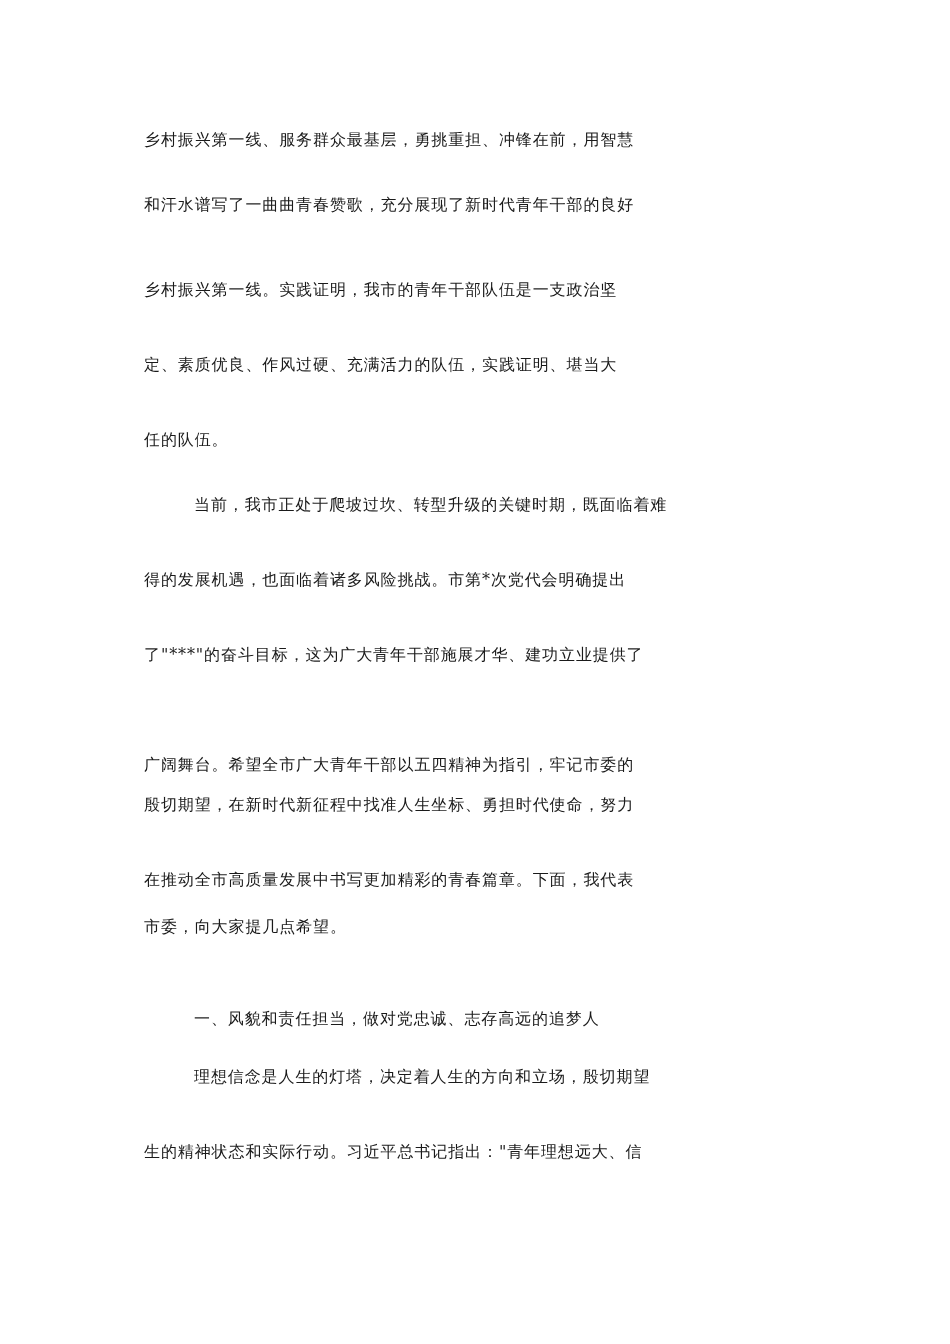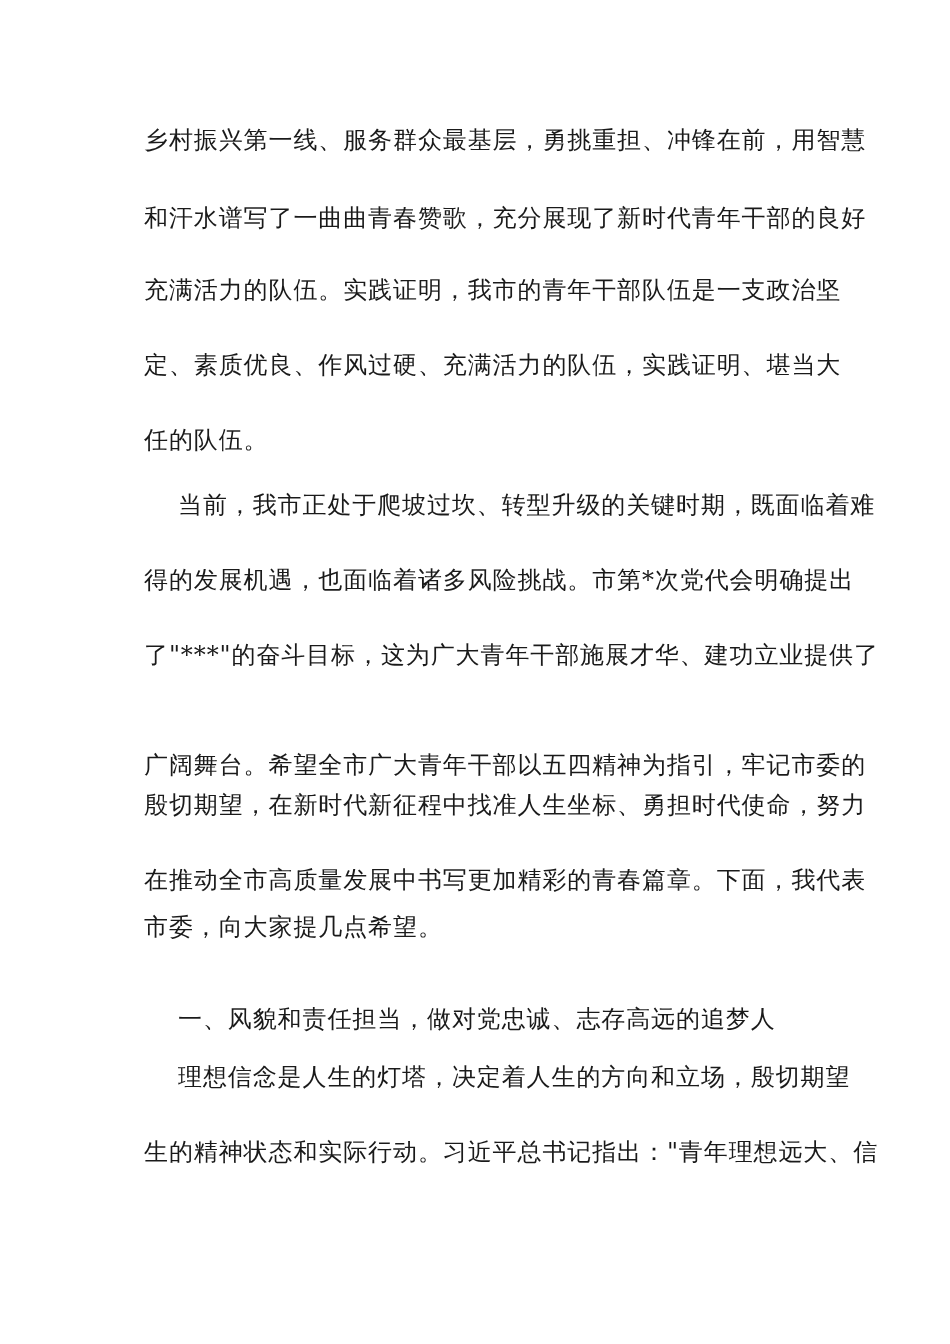--- a/index.html
+++ b/index.html
@@ -1,28 +1,28 @@
 <!DOCTYPE html>
 <html><head>
 <meta charset="utf-8">
 <style>
   html, body { margin: 0; padding: 0; background: #ffffff; }
   body { width: 950px; height: 1344px; position: relative; overflow: hidden;
          font-family: "DejaVu Serif", "Liberation Serif", serif; color: #1a1a1a; }
-  .line { position: absolute; left: 144px; font-size: 24px; line-height: 30px;
+  .line { position: absolute; left: 144px; font-size: 16px; line-height: 30px;
           white-space: nowrap; letter-spacing: 0.9px; }
-  .indent { left: 178px; }
+  .indent { left: 194px; }
 </style>
 </head>
 <body>
 
 <div>
   <div class="line" style="top:125px">乡村振兴第一线、服务群众最基层，勇挑重担、冲锋在前，用智慧</div>
-  <div class="line" style="top:203px">和汗水谱写了一曲曲青春赞歌，充分展现了新时代青年干部的良好</div>
-  <div class="line" style="top:275px">充满活力的队伍。实践证明，我市的青年干部队伍是一支政治坚</div>
+  <div class="line" style="top:190px">和汗水谱写了一曲曲青春赞歌，充分展现了新时代青年干部的良好</div>
+  <div class="line" style="top:275px">乡村振兴第一线。实践证明，我市的青年干部队伍是一支政治坚</div>
   <div class="line" style="top:350px">定、素质优良、作风过硬、充满活力的队伍，实践证明、堪当大</div>
   <div class="line" style="top:425px">任的队伍。</div>
   <div class="line indent" style="top:490px">当前，我市正处于爬坡过坎、转型升级的关键时期，既面临着难</div>
   <div class="line" style="top:565px">得的发展机遇，也面临着诸多风险挑战。市第*次党代会明确提出</div>
   <div class="line" style="top:640px">了"***"的奋斗目标，这为广大青年干部施展才华、建功立业提供了</div>
   <div class="line" style="top:750px">广阔舞台。希望全市广大青年干部以五四精神为指引，牢记市委的</div>
   <div class="line" style="top:790px">殷切期望，在新时代新征程中找准人生坐标、勇担时代使命，努力</div>
   <div class="line" style="top:865px">在推动全市高质量发展中书写更加精彩的青春篇章。下面，我代表</div>
   <div class="line" style="top:912px">市委，向大家提几点希望。</div>
   <div class="line indent" style="top:1004px">一、风貌和责任担当，做对党忠诚、志存高远的追梦人</div>

